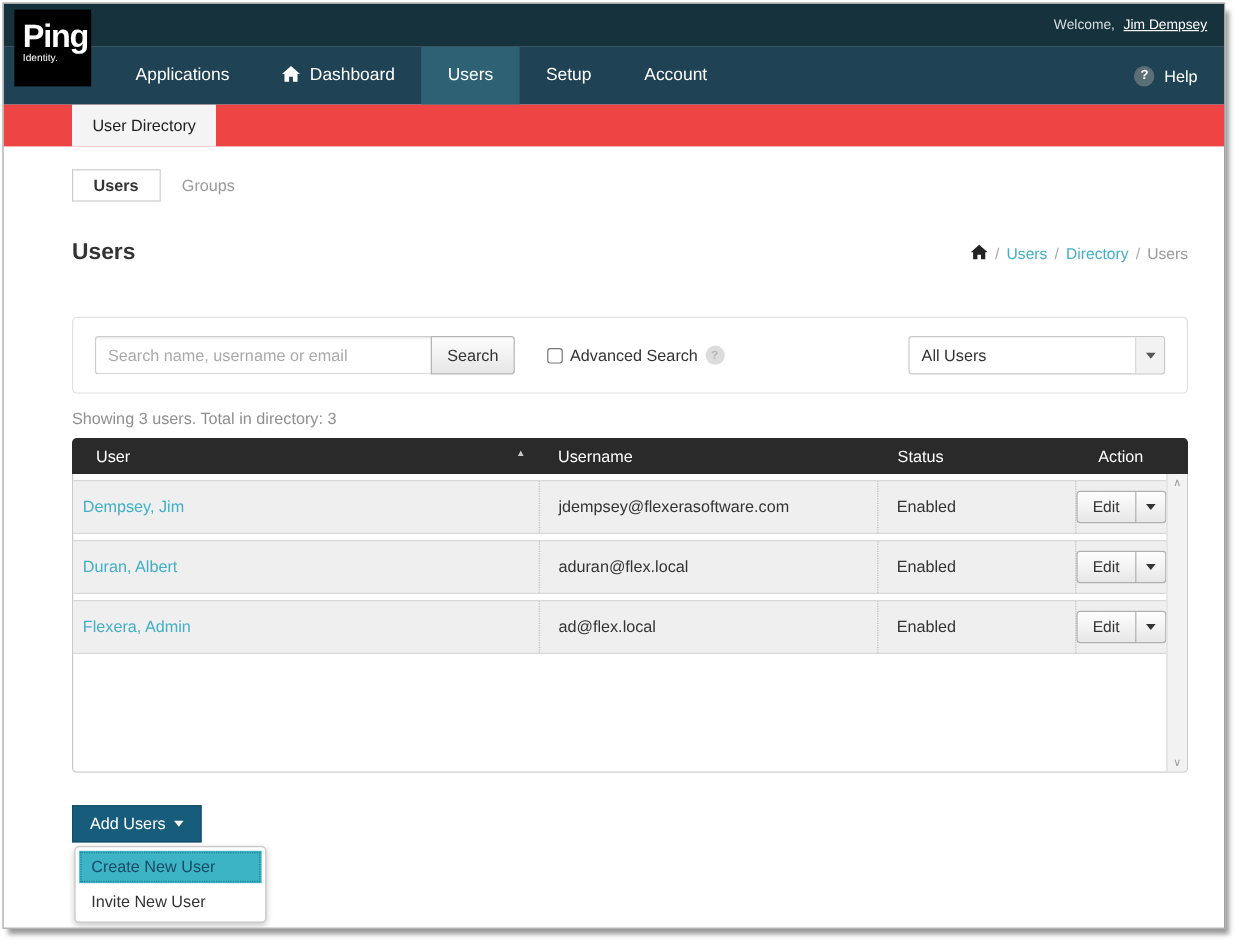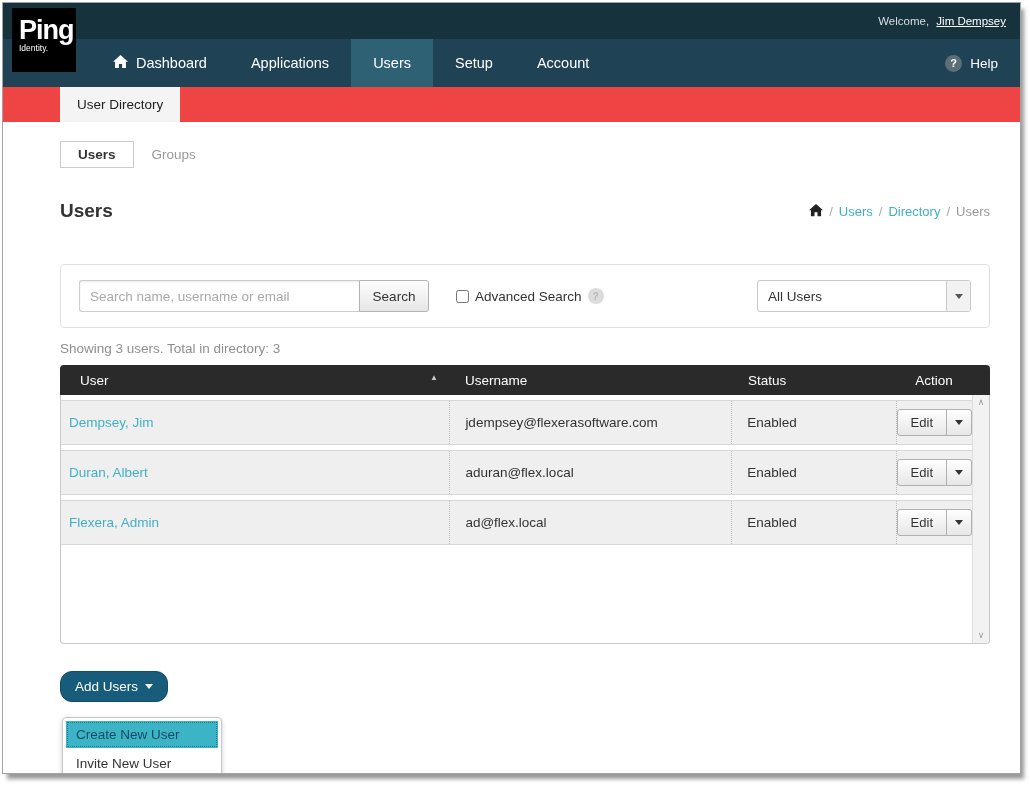--- a/index.html
+++ b/index.html
@@ -184,25 +184,25 @@
     display:flex; flex-direction:column; justify-content:space-between; align-items:center;
     padding:3px 0; cursor:pointer;
   }
   .scroll-chevron { color:#9a9a9a; font-size:9px; line-height:9px; }
 
   
   .add-users-wrap { position:relative; margin-top:27px; height:110px; }
   .add-users-btn {
     display:inline-flex; align-items:center; gap:7px;
     background:#175d7b; color:#fff; font-size:13.5px;
-    padding:7px 14px; border-radius:12px; cursor:pointer; border:1px solid #134d66;
+    padding:7px 14px; border-radius:0; cursor:pointer; border:1px solid #134d66;
   }
   .add-users-btn .tri-down { border-top-color:#fff; border-left-width:4px; border-right-width:4px; }
   .add-menu {
-    position:absolute; top:46px; left:2px; width:160px;
+    position:absolute; top:34px; left:2px; width:160px;
     background:#fff; border:1px solid #c6c6c6; border-radius:4px;
     box-shadow:0 2px 5px rgba(0,0,0,0.2); padding:3px; z-index:10;
   }
   .add-menu .item { font-size:13.5px; padding:6px 10px; cursor:pointer; color:#333; }
   .add-menu .item.highlight {
     background:#3cb4c6; color:#1b4a66;
     outline:1px dotted #1d7f93; outline-offset:-2px;
     margin-bottom:2px;
   }
 </style>
@@ -218,27 +218,27 @@
     </div>
   </div>
 
   <div class="navbar">
     <div class="logo">
       <div class="brand">Ping</div>
       <div class="tagline">Identity.</div>
     </div>
     <div class="nav-items">
       <div class="nav-item">
+        <span>Applications</span>
+      </div>
+      <div class="nav-item">
         <span><svg viewBox="0 0 16 16" width="15" height="15">
               <path d="M8 1L0 8.2h2.2V15h4.1v-4.4h3.4V15h4.1V8.2H16L8 1z"></path>
             </svg></span>
         <span>Dashboard</span>
-      </div>
-      <div class="nav-item">
-        <span>Applications</span>
       </div>
       <div class="nav-item active">
         <span>Users</span>
       </div>
       <div class="nav-item">
         <span>Setup</span>
       </div>
       <div class="nav-item">
         <span>Account</span>
       </div>

